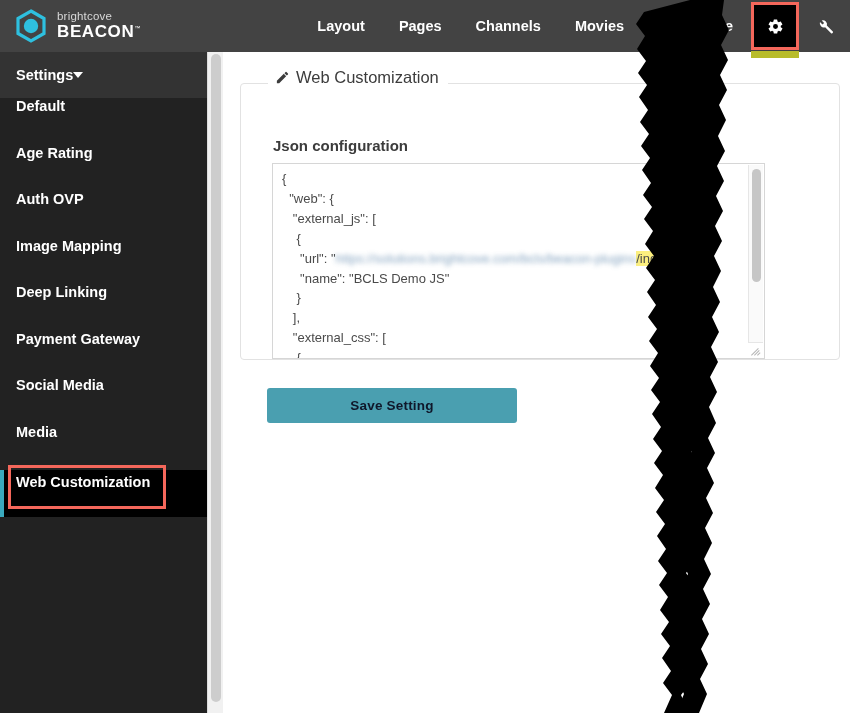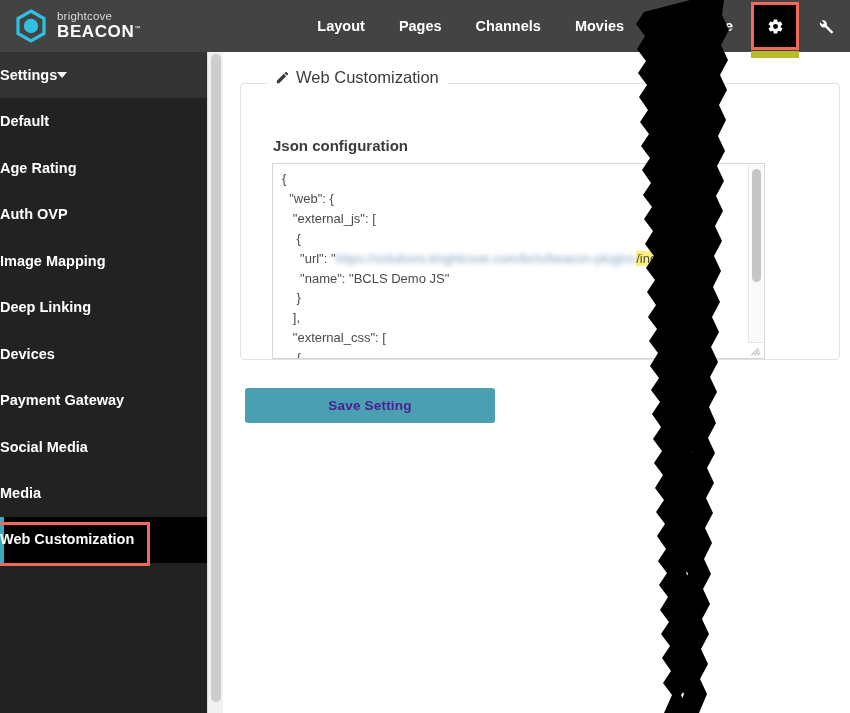--- a/index.html
+++ b/index.html
@@ -117,36 +117,36 @@
     overflow: hidden;
   }
   .side-group {
     background: #333333;
     color: #ffffff;
     font-size: 14.5px;
     font-weight: 700;
     height: 46px;
     display: flex;
     align-items: center;
-    padding-left: 0;
+    padding-left: 16px;
     cursor: pointer;
   }
   .caret {
     width: 0; height: 0;
     border-left: 5px solid transparent;
     border-right: 5px solid transparent;
     border-top: 6px solid #ffffff;
   }
   .side-item {
     color: #ffffff;
     font-size: 14.5px;
     font-weight: 700;
     height: 46.5px;
     display: flex;
-    align-items: center;
+    padding-left: 16px;
     cursor: pointer;
     position: relative;
   }
   .side-item.active {
     background: #000000;
   }
   .side-item.active::before {
     content: "";
     position: absolute;
     left: 0; top: 0; bottom: 0;
@@ -279,26 +279,26 @@
     height: 1px;
     transform-origin: 0 0;
     transform: rotate(-45deg);
   }
   .resize-grip i:nth-child(1) { left: 3px;  top: 12px; width: 10px; }
   .resize-grip i:nth-child(2) { left: 6px;  top: 12px; width: 7px; }
   .resize-grip i:nth-child(3) { left: 9px;  top: 12px; width: 4px; }
 
   .save-btn {
     position: absolute;
-    top: 336px; left: 22px;
+    top: 336px; left: 44px;
     width: 250px; height: 35px;
     background: #4a9fb0;
     border: none;
     border-radius: 3px;
-    color: #4c1d95;
+    color: #0f172a;
     font-size: 13.5px;
     font-weight: 700;
     font-family: "Liberation Sans", sans-serif;
     cursor: pointer;
     letter-spacing: .2px;
   }
 
   
   .streak {
     position: absolute;
@@ -367,23 +367,20 @@
         <span class="side-label">Age Rating</span>
       </div>
     <div class="side-item">
         <span class="side-label">Auth OVP</span>
       </div>
     <div class="side-item">
         <span class="side-label">Image Mapping</span>
       </div>
     <div class="side-item">
         <span class="side-label">Deep Linking</span>
-      </div>
-    <div class="side-item">
-        <span class="side-label">Devices</span>
       </div>
     <div class="side-item">
         <span class="side-label">Payment Gateway</span>
       </div>
     <div class="side-item">
         <span class="side-label">Social Media</span>
       </div>
     <div class="side-item">
         <span class="side-label">Media</span>
       </div>

